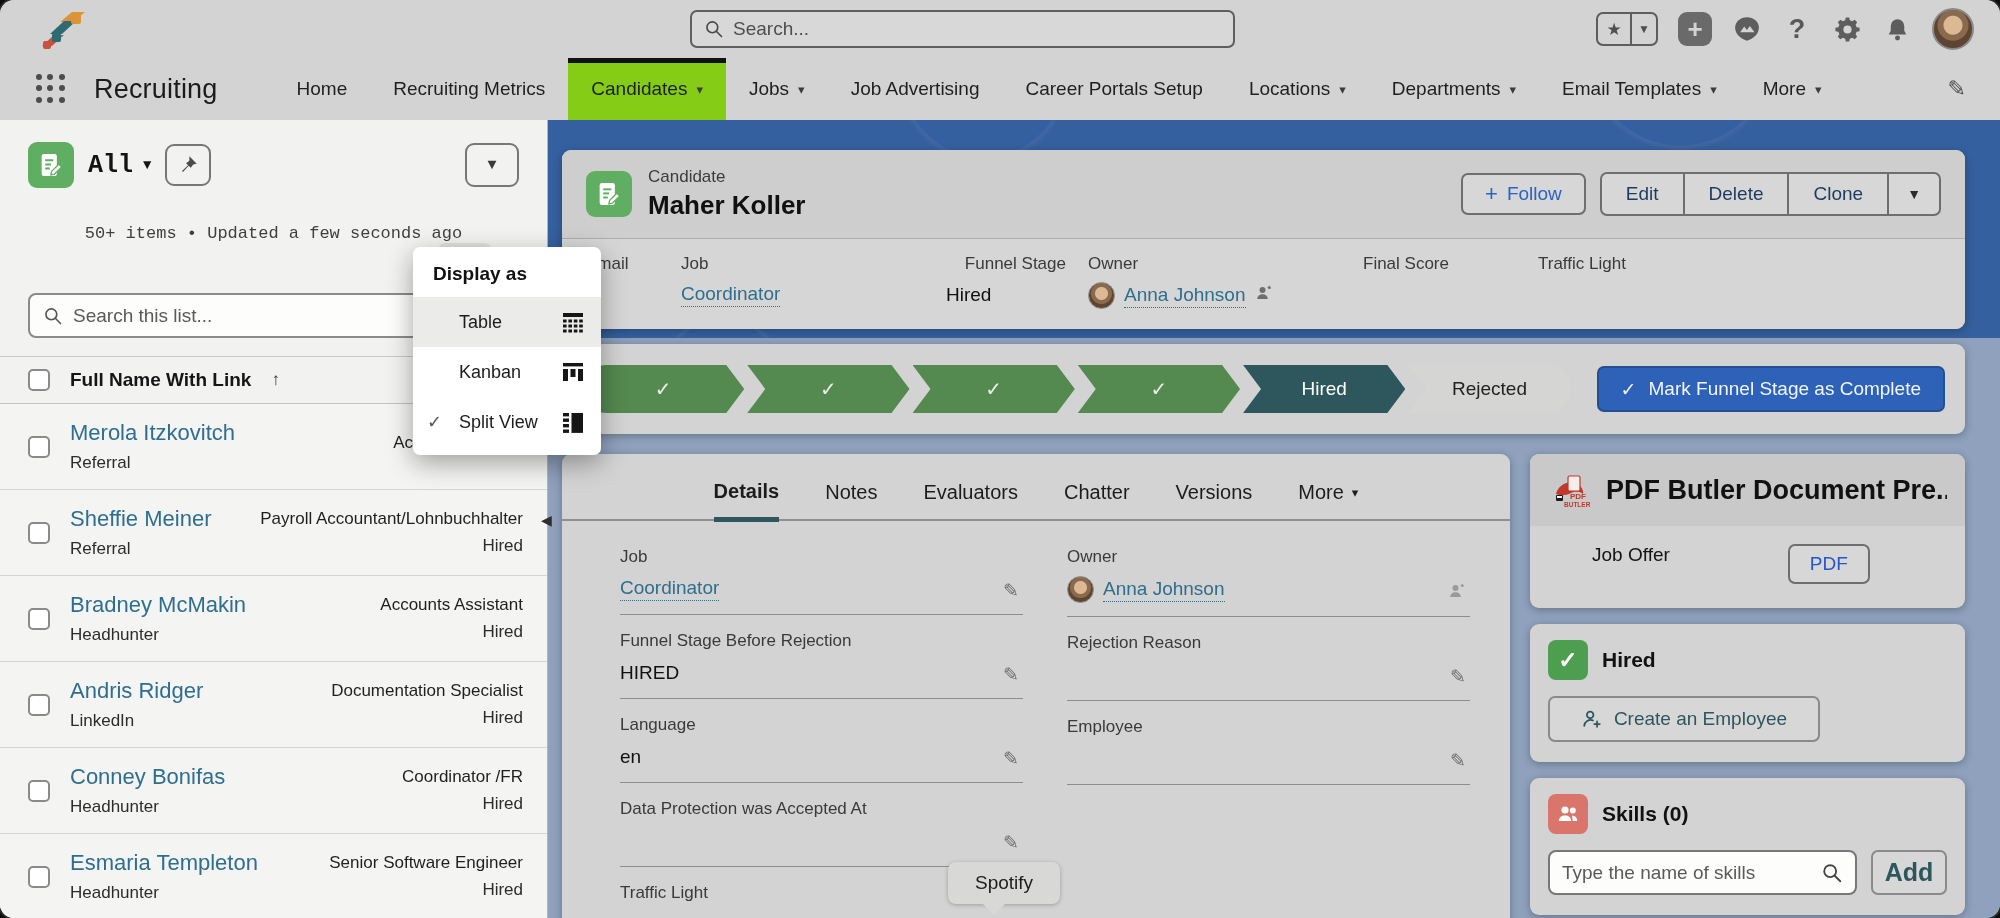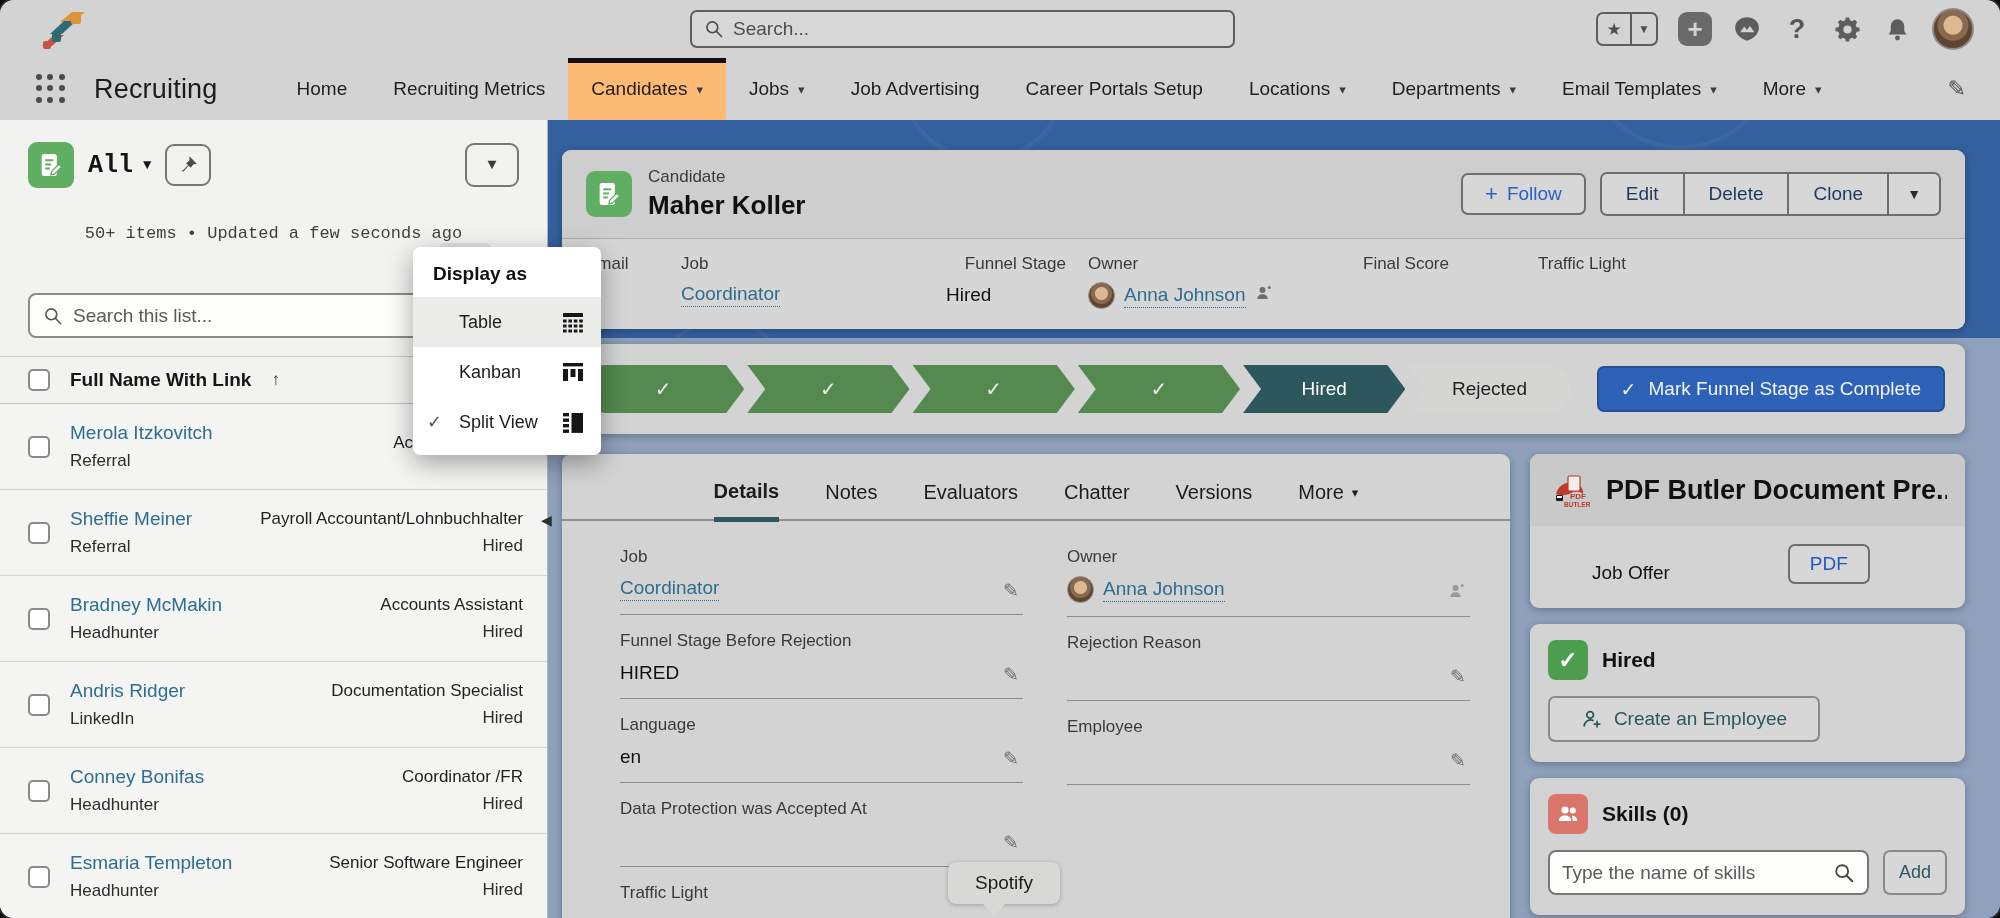--- a/index.html
+++ b/index.html
@@ -30,21 +30,21 @@
     background: radial-gradient(circle at 50% 40%, #dcb893 0 9px, #8a6a4e 10px 15px, #5f4430 16px 60%), #5f4430; }
 
   
   .nav { height:62px; background:#d3d3d3; display:flex; align-items:stretch; position:relative; }
   .waffle { align-self:center; margin-left:36px; width:30px; height:30px; display:grid; grid-template-columns:repeat(3,1fr); gap:4px; }
   .waffle i { width:6px; height:6px; border-radius:50%; background:#4c4c4c; }
   .appname { align-self:center; margin-left:28px; font-size:27px; font-weight:500; color:#1b1b1b; letter-spacing:.2px; }
   .tabs { display:flex; align-items:stretch; margin-left:56px; }
   .tab { position:relative; display:flex; align-items:center; gap:9px; padding:0 23px; font-size:19px; color:#1f1f1f; cursor:default; }
   .tab .caret { font-size:13px; color:#3c3c3c; }
-  .tab.sel { background:#fdba74; }
+  .tab.sel { background:#84cc16; }
   .tab.sel::before { content:""; position:absolute; left:0; top:0; width:100%; height:5px; background:#111; }
   .navpencil { position:absolute; right:34px; top:0; height:62px; display:flex; align-items:center; color:#4e4e4e; font-size:22px; }
 
   
   .content { display:flex; height:798px; }
 
   
   .lpanel { position:relative; width:548px; background:#f2f2f1; border-right:1px solid #b5b5b5; overflow:hidden; flex:none; }
   .lp-head { padding:22px 28px 0 28px;font-family:Liberation Mono, monospace; }
   .lp-row1 { display:flex; align-items:center; gap:14px; }
@@ -60,21 +60,21 @@
   .dispbtn .caret { font-size:11px; }
   .refresh { font-size:24px; color:#3d3d3d; line-height:1; }
   .lsearch { margin:16px 28px 0 28px; height:45px; background:#fdfdfc; border:2px solid #8b8b8b; border-radius:8px; display:flex; align-items:center; gap:10px; padding:0 13px; color:#555; }
   .lsearch input { border:none; outline:none; background:transparent; font-size:19px; color:#333; width:100%; font-family:inherit; }
   .lsearch input::placeholder { color:#5a5a5a; }
   .lhead-row { margin-top:18px; height:48px; display:flex; align-items:center; padding:0 28px; border-top:1px solid #c9c9c8; border-bottom:1px solid #c2c2c1; font-weight:bold; font-size:19px; color:#161616; gap:20px; }
   .sortarrow { font-size:17px; color:#333; font-weight:normal; }
   .cb { width:22px; height:22px; border:2px solid #8a8a8a; border-radius:5px; background:#fff; flex:none; }
   .lrow { position:relative; height:86px; display:flex; align-items:center; padding:0 24px 0 28px; gap:20px; border-bottom:1px solid #d5d5d4; background:#f4f4f3; }
   .lrow-main { min-width:0; }
-  .lrow-name { font-size:19px; color:#2e6e8e; text-decoration:none; display:block; }
+  .lrow-name { font-size:22px; color:#2e6e8e; text-decoration:none; display:block; }
   .lrow-sub { font-size:17px; color:#2c2c2c; margin-top:7px; }
   .lrow-right { margin-left:auto; text-align:right; flex:none; }
   .lrow-job { font-size:17px; color:#1f1f1f; }
   .lrow-status { font-size:17px; color:#2c2c2c; margin-top:7px; }
   .lrow-right.peek { padding-right:110px; }
   .collapse-handle { position:absolute; left:541px; top:512px; font-size:14px; color:#2e2e2e; z-index:5; }
 
   
   .main { position:relative; flex:1; background:#8fa1bd; overflow:hidden; }
   .banner { position:absolute; left:0; top:0; width:100%; height:218px; background:#35609f;
@@ -134,35 +134,35 @@
   .dfield { position:relative; border-bottom:1px solid #8d8d8d; padding:16px 40px 13px 0; min-height:73px; }
   .df-label { font-size:17px; color:#3a3a3a; }
   .df-value { font-size:19px; color:#101010; margin-top:9px; min-height:25px; display:flex; align-items:center; gap:9px; }
   .df-pencil { position:absolute; right:4px; bottom:12px; color:#6d6d6d; font-size:19px; }
   .df-ownerchg { position:absolute; right:4px; bottom:12px; color:#9a9a9a; }
 
   
   .sidebar { width:435px; flex:none; display:flex; flex-direction:column; gap:16px; }
   .sb-hdr { display:flex; align-items:center; gap:14px; padding:14px 18px; background:#c9c9c9; border-radius:9px 9px 0 0; }
   .sb-title { font-size:27px; font-weight:bold; color:#111; white-space:nowrap; overflow:hidden; }
-  .pdf-body { display:flex; align-items:flex-end; padding:18px 20px 24px 62px; }
+  .pdf-body { display:flex; align-items:flex-start; padding:18px 20px 24px 62px; }
   .pdfbtn { margin-left:118px; width:82px; height:40px; border:2px solid #6e6e6e; border-radius:7px; display:flex; align-items:center; justify-content:center; font-size:19px; color:#2457c5; background:#d7d7d7; }
   .joblabel { font-size:19px; color:#141414; }
   .sb-plain { padding:16px 18px 20px 18px; }
   .sb-row { display:flex; align-items:center; gap:14px; }
   .sqicon { width:40px; height:40px; border-radius:8px; display:flex; align-items:center; justify-content:center; flex:none; }
   .sqicon.green { background:#4e9e50; color:#fff; font-size:23px; font-weight:bold; }
   .sqicon.salmon { background:#d9756b; }
   .sb-t { font-size:21px; font-weight:bold; color:#111; }
   .ce-btn { margin-top:16px; height:46px; width:272px; border:2px solid #8a8a8a; border-radius:7px; display:flex; align-items:center; justify-content:center; gap:11px; font-size:19px; color:#2d575d; background:#d7d7d7; }
   .skills-inputrow { display:flex; gap:14px; margin-top:16px; align-items:center; }
   .skills-input { flex:1; height:45px; background:#fdfdfc; border:2px solid #777; border-radius:8px; display:flex; align-items:center; padding:0 12px; color:#555; }
   .skills-input input { border:none; outline:none; background:transparent; font-size:19px; width:100%; color:#333; font-family:inherit; }
   .skills-input input::placeholder { color:#5a5a5a; }
-  .addbtn { width:64px; height:45px; border:2px solid #8a8a8a; border-radius:7px; display:flex; align-items:center; justify-content:center; font-size:18px; color:#2d575d; background:#d7d7d7; }
+  .addbtn { width:76px; height:45px; border:2px solid #8a8a8a; border-radius:7px; display:flex; align-items:center; justify-content:center; font-size:25px; color:#2d575d; background:#d7d7d7;font-weight:bold; }
 
   
   .ddmenu { position:absolute; left:413px; top:247px; width:188px; background:#fff; border-radius:7px; box-shadow:0 8px 26px rgba(0,0,0,.35); z-index:40; padding-bottom:8px; overflow:hidden; }
   .dd-title { font-size:19px; font-weight:bold; color:#111; padding:16px 18px 12px 20px; }
   .dd-item { height:50px; display:flex; align-items:center; padding:0 16px 0 14px; font-size:18px; color:#1c1c1c; }
   .dd-item.hov { background:#ebebea; }
   .dd-check { width:32px; color:#555; font-size:18px; flex:none; }
   .dd-ico { margin-left:auto; color:#161616; display:flex; }
 
   

